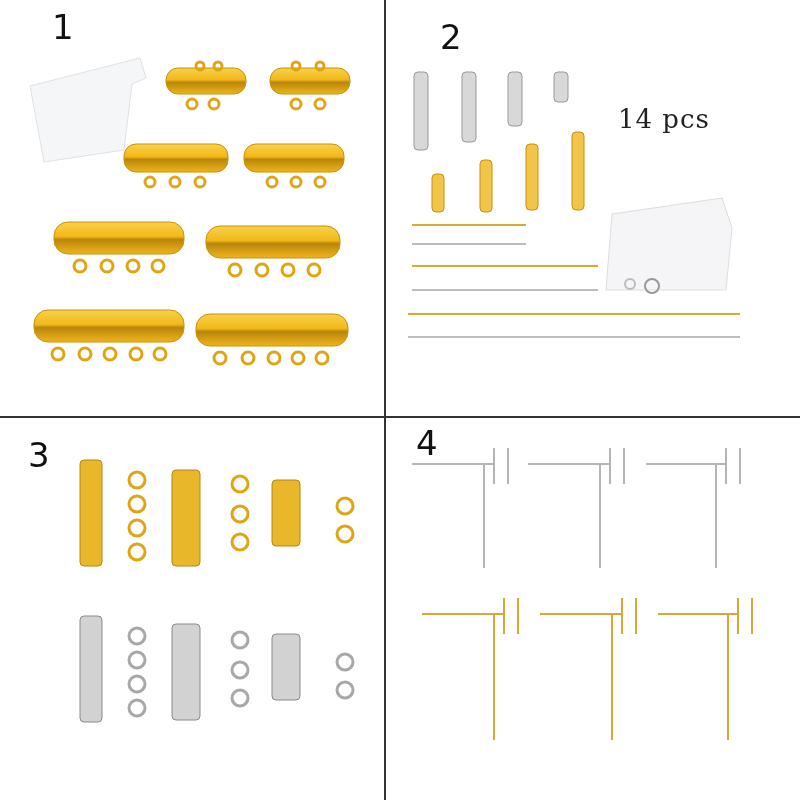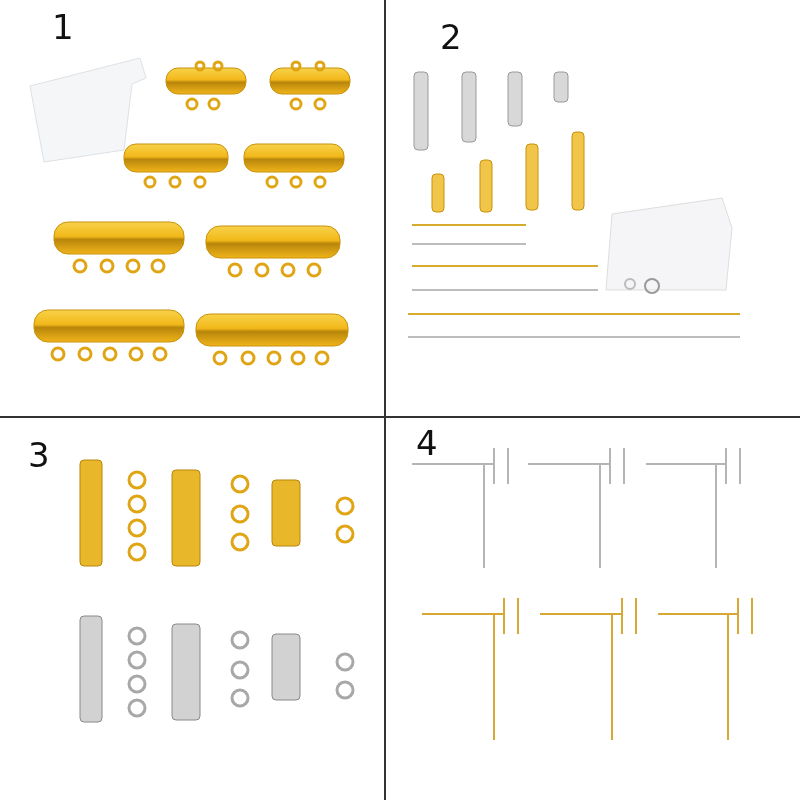--- a/index.html
+++ b/index.html
@@ -73,20 +73,21 @@
       <circle cx="200" cy="66" r="4"></circle>
         <circle cx="218" cy="66" r="4"></circle>
         <circle cx="296" cy="66" r="4"></circle>
         <circle cx="320" cy="66" r="4"></circle>
     </g>
   </svg>
 </div>
 
 <div class="panel" style="left:386px;top:0;width:414px;height:416px;">
   <div class="num" style="left:54px;top:20px;">2</div>
+  <div class="pcs" style="left:232px;top:104px;">14 pcs</div>
   <svg width="414" height="416">
     <g fill="#d8d8d8" stroke="#999">
       <rect x="28" y="72" width="14" height="78" rx="4"></rect>
         <rect x="76" y="72" width="14" height="70" rx="4"></rect>
       <rect x="122" y="72" width="14" height="54" rx="4"></rect>
         <rect x="168" y="72" width="14" height="30" rx="4"></rect>
     </g>
     <g fill="#f1c54a" stroke="#c9920a">
       <rect x="46" y="174" width="12" height="38" rx="4"></rect>
         <rect x="94" y="160" width="12" height="52" rx="4"></rect>

